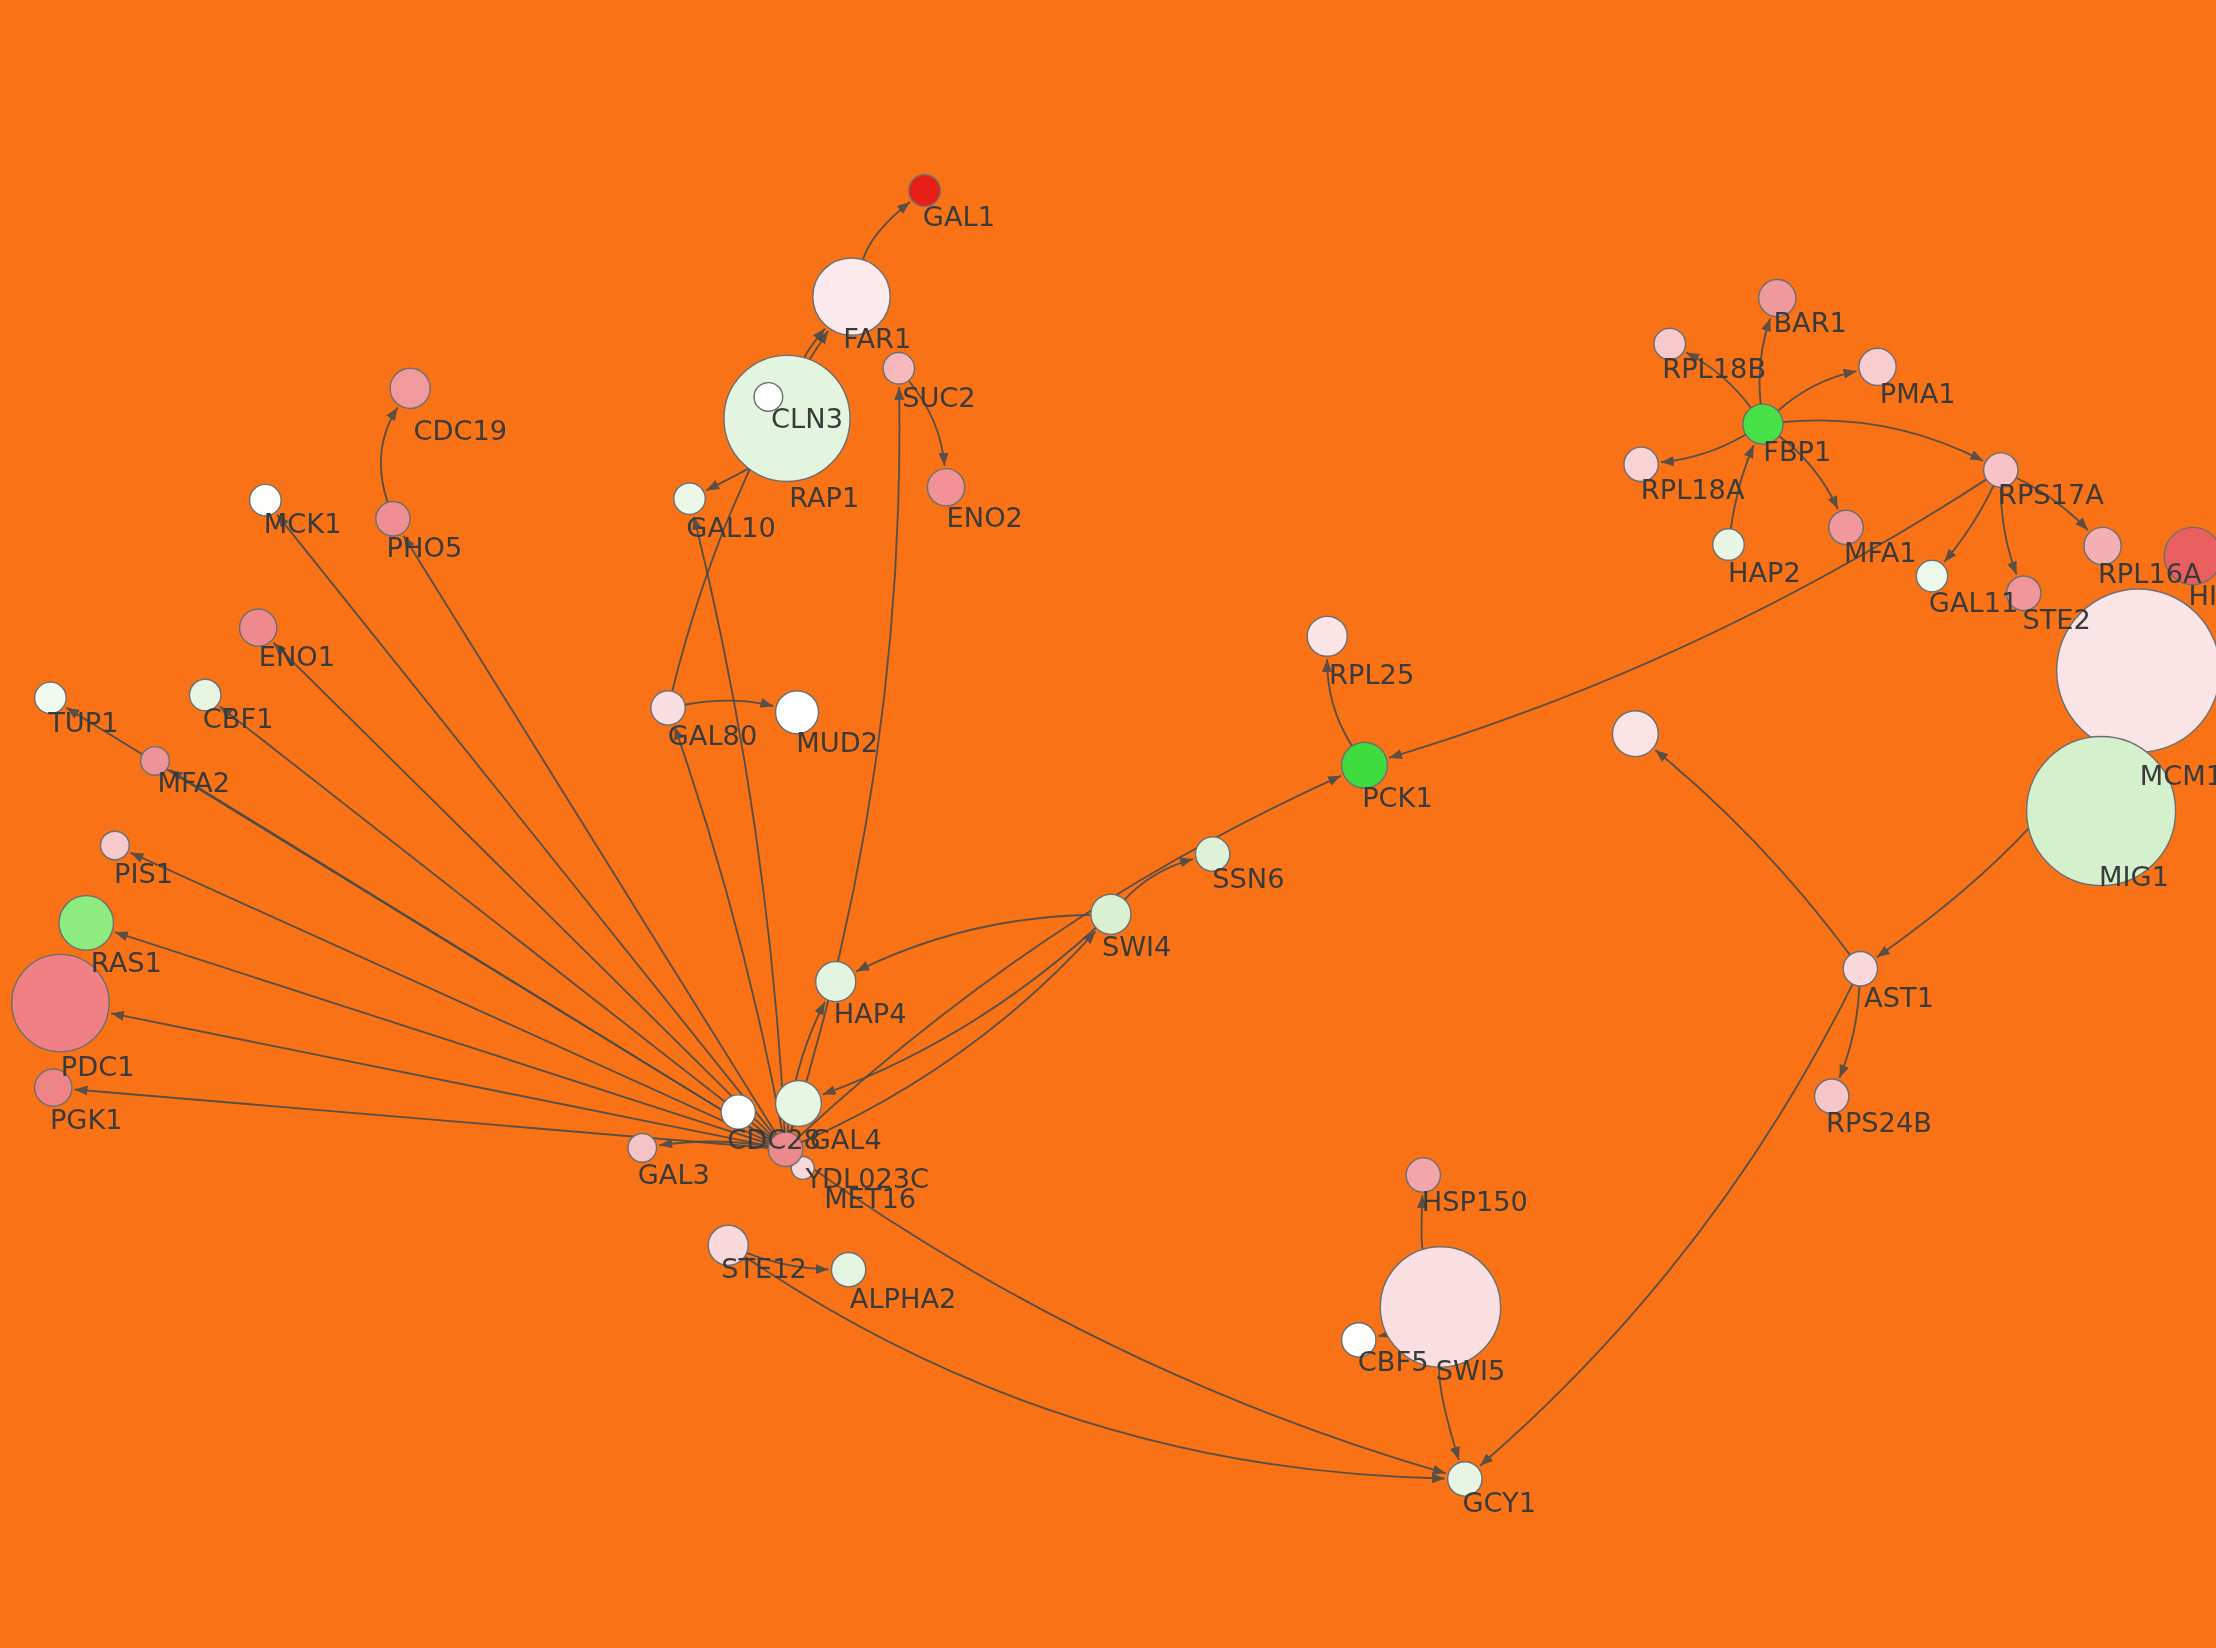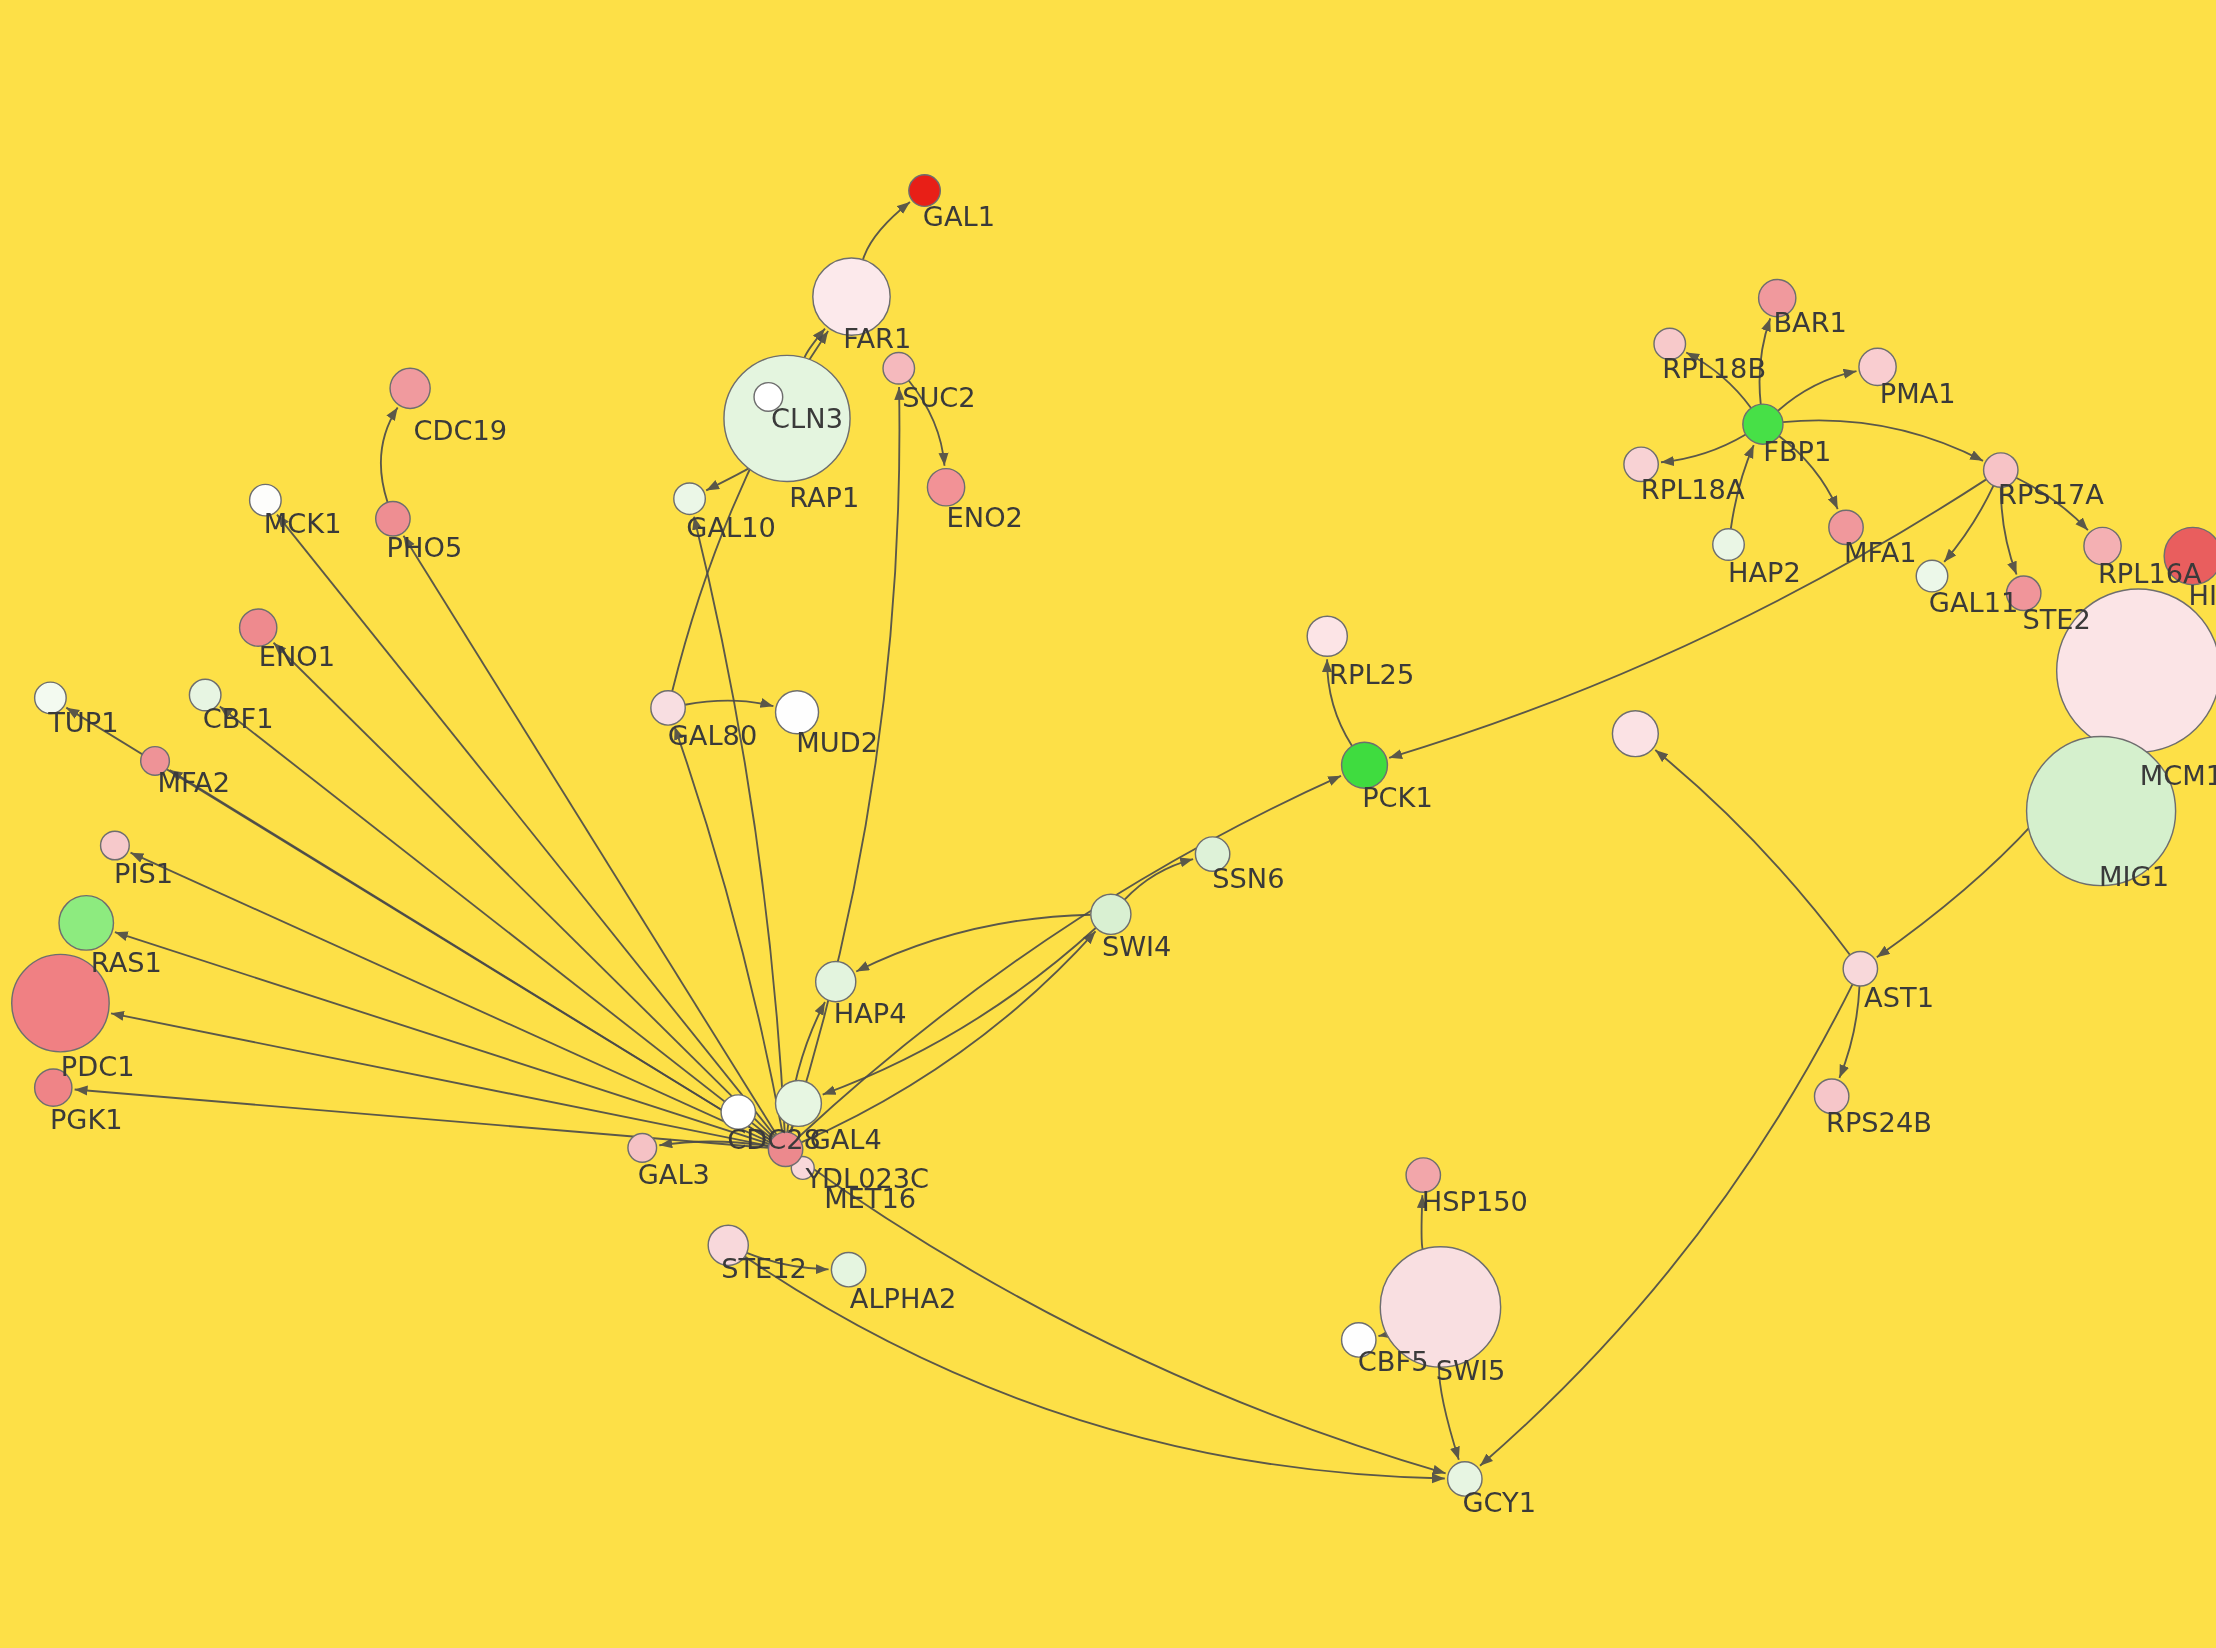--- a/index.html
+++ b/index.html
@@ -1,16 +1,16 @@
 <!DOCTYPE html>
 <html style="font-size:12.4px"><head>
 <meta charset="utf-8">
 <style>
   html,body{margin:0;padding:0;background:#ffffff;width:100%;height:100%;overflow:hidden;}
-  .stage{width:100vw;height:100vh;background:#fde047;}
+  .stage{width:100vw;height:100vh;background:#f97316;}
   svg{width:100%;height:100%;display:block;}
   .edge{fill:none;stroke:#4a4a4a;stroke-width:1.3;opacity:0.9;}
   .node{stroke:#6e6e6e;stroke-width:1;}
   .node-label{font-family:"DejaVu Sans",sans-serif;font-size:19px;fill:#3a3a3a;text-anchor:middle;}
 </style>
 </head>
 <body>
 
 <div class="stage">
   <svg id="graph-svg" viewBox="0 0 1546 1150" preserveAspectRatio="xMidYMid meet" xmlns="http://www.w3.org/2000/svg">

